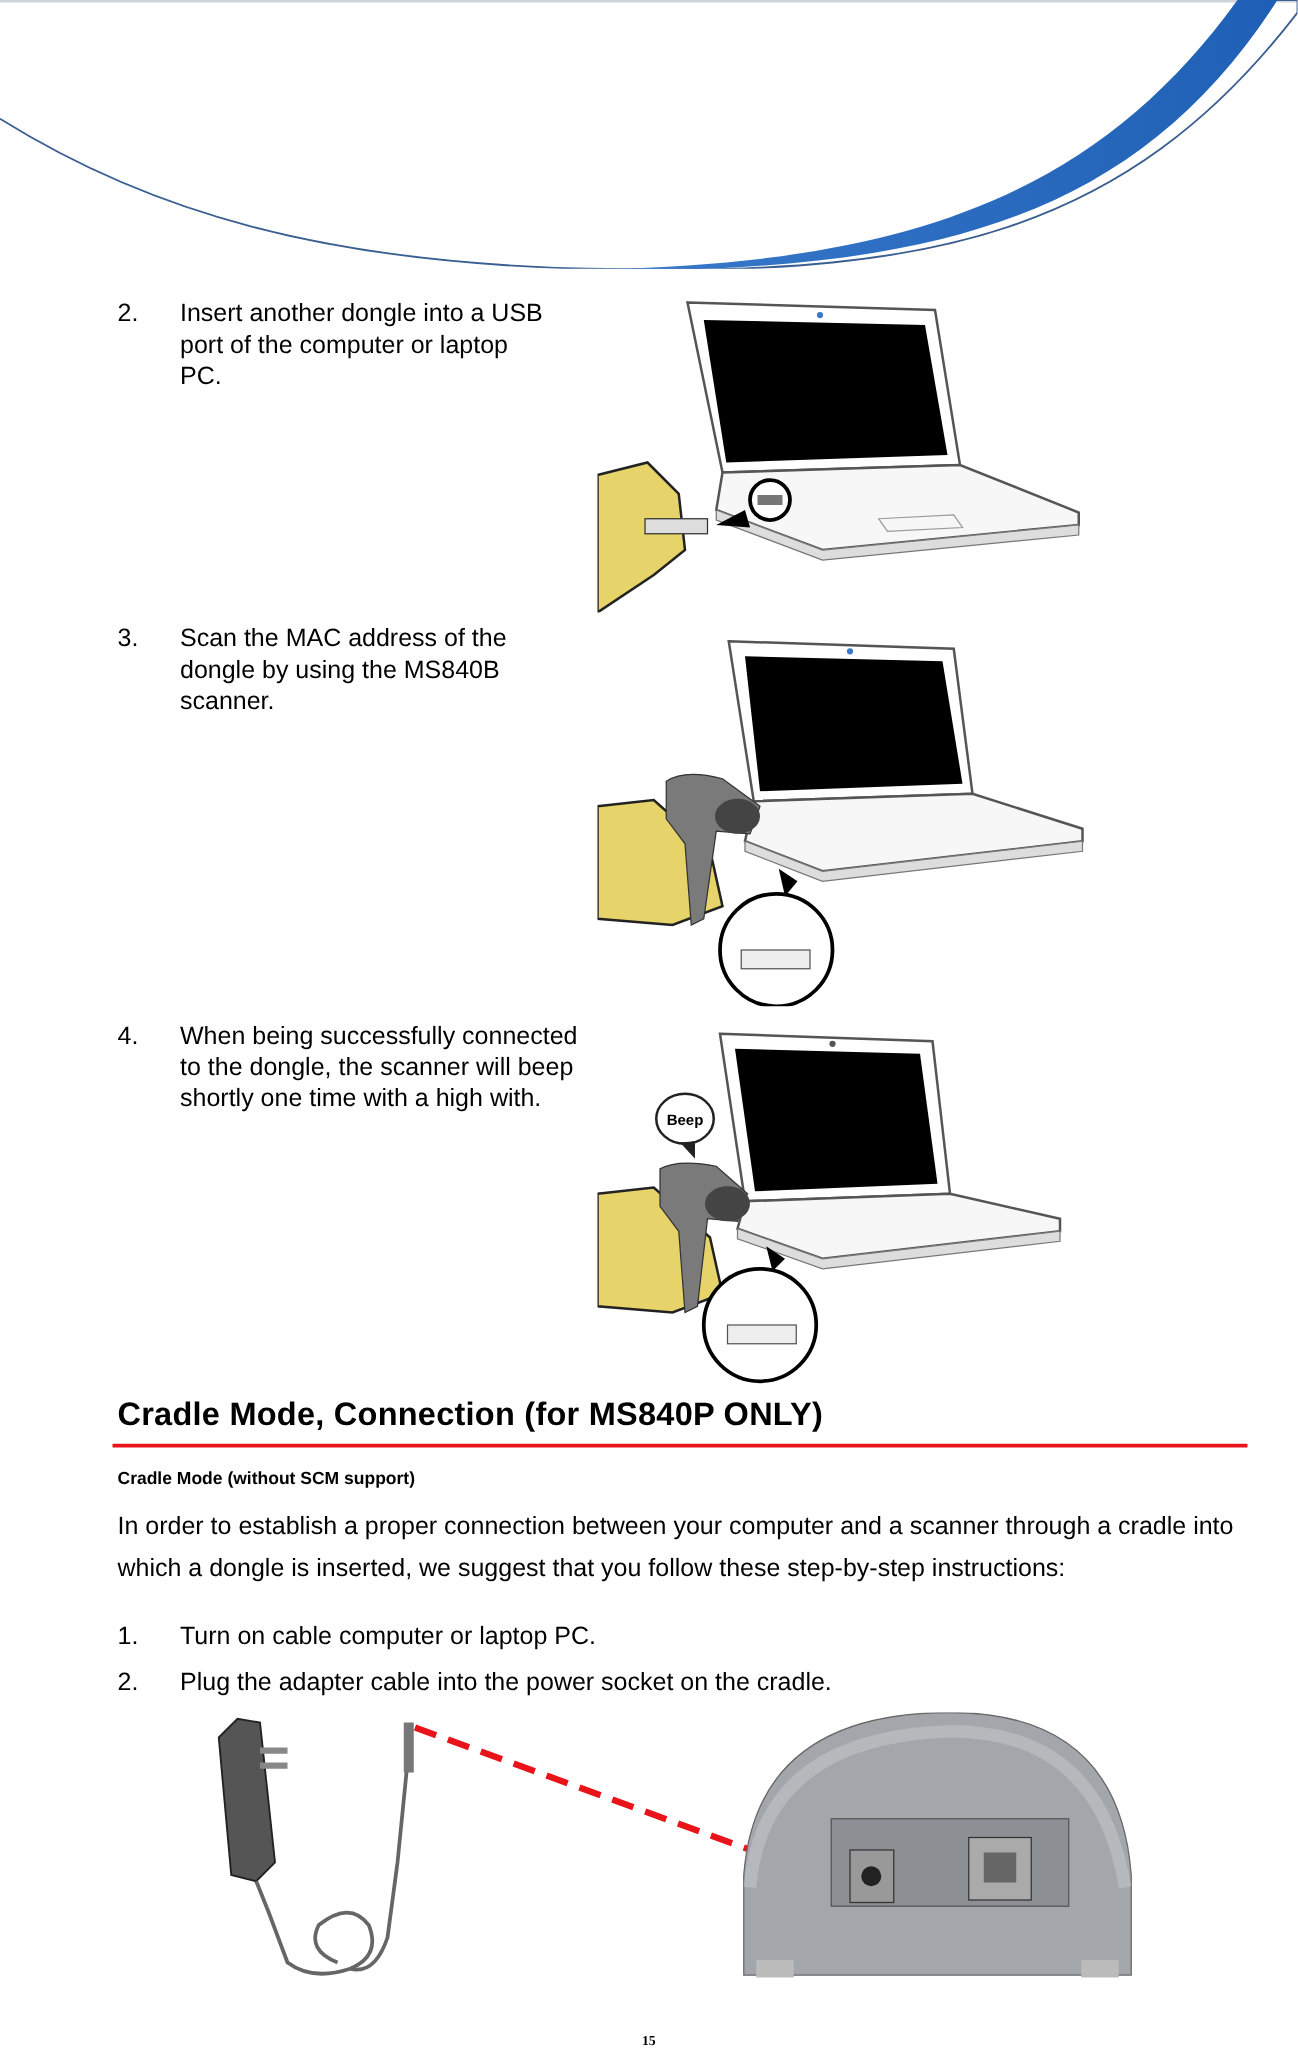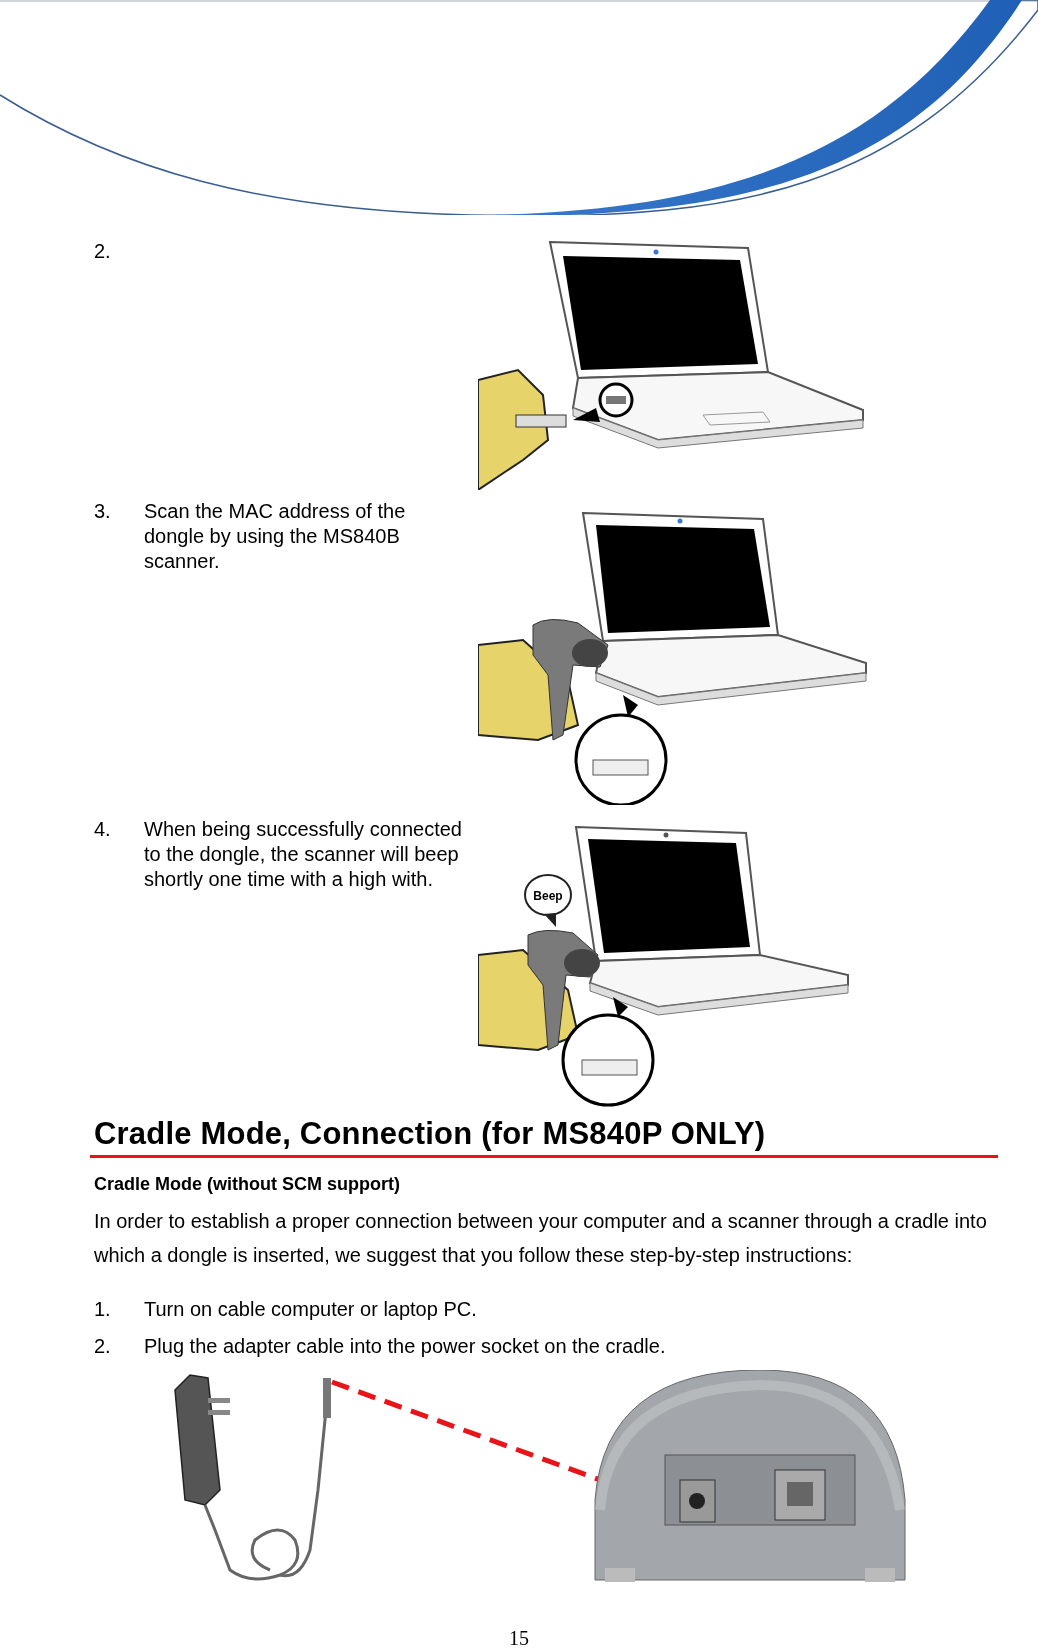--- a/index.html
+++ b/index.html
@@ -8,47 +8,48 @@
     .logo { position: absolute; left: 134px; top: 58px; }
     .logo-word { font-family: "Liberation Sans", sans-serif; font-weight: bold; font-size: 56px; color: #1a5fab; letter-spacing: -1px; line-height: 1; transform: scaleX(0.92); transform-origin: left; display: inline-block; position: relative; }
     .logo-dot { position: absolute; left: 69px; top: 2px; width: 8px; height: 8px; border-radius: 50%; background: #e8242c; }
     .logo-tag { font-family: "DejaVu Sans", sans-serif; font-size: 14px; letter-spacing: 3.5px; color: #222; margin-top: 6px; transform: scaleX(0.9); transform-origin: left; }
 
     .step { position: absolute; left: 94px; font-size: 20px; line-height: 25px; display: flex; }
     .step .num { width: 50px; flex: none; }
     .step .txt { width: 320px; }
 
     .illus { position: absolute; }
-    .cradle-title { position: absolute; left: 94px; top: 1116px; font-size: 31px; font-weight: bold; letter-spacing: 0.2px; }
+    .cradle-title { position: absolute; left: 94px; top: 1116px; font-size: 26px; font-weight: bold; letter-spacing: 0.2px; }
     .red-rule { position: absolute; left: 90px; top: 1155px; width: 908px; height: 3px; background: #e8141a; }
-    .sub-title { position: absolute; left: 94px; top: 1174px; font-size: 18px; font-weight: bold; }
+    .sub-title { position: absolute; left: 94px; top: 1174px; font-size: 14px; font-weight: bold; }
     .para { position: absolute; left: 94px; top: 1204px; width: 910px; font-size: 20px; line-height: 34px; }
     .list2 { position: absolute; left: 94px; font-size: 20px; display: flex; }
     .list2 .num { width: 50px; flex: none; }
-    .page-num { position: absolute; left: 0; width: 1038px; top: 1627px; text-align: center; font-family: "Liberation Serif", serif; font-size: 20px; }
+    .page-num { position: absolute; left: 0; width: 1038px; top: 1627px; text-align: center; font-family: "Liberation Serif", serif; font-size: 11px; font-weight: bold; }
   </style>
 </head>
 <body>
 
 <div class="header">
   <svg width="1038" height="215" viewBox="0 0 1038 215" style="position:absolute;left:0;top:0">
     <defs>
       <linearGradient id="sw" x1="0" y1="0" x2="1" y2="0">
         <stop offset="0" stop-color="#3f7fd0"></stop>
         <stop offset="1" stop-color="#1f5fb5"></stop>
       </linearGradient>
     </defs>
     <line x1="0" y1="1" x2="1038" y2="1" stroke="#cfd4da" stroke-width="2"></line>
     <path d="M0,95 C120,170 260,210 470,215 C720,220 880,170 1010,0 L1038,0 L1038,10 C900,190 740,218 500,216" fill="none" stroke="#3a5f90" stroke-width="1.5"></path>
     <path d="M380,215 C680,222 860,180 990,0 L1022,0 C900,190 720,222 420,216 Z" fill="url(#sw)"></path>
   </svg>
 </div>
 
 <div class="step" style="top:239px">
   <span class="num">2.</span>
+  <span class="txt" style="width:300px">Insert another dongle into a USB port of the computer or laptop PC.</span>
 </div>
 <svg class="illus" style="left:478px;top:230px" width="390" height="260" viewBox="0 0 390 260">
   <path d="M72,12 L270,18 L290,142 L100,148 Z" fill="#fff" stroke="#555" stroke-width="2"></path>
   <path d="M85,26 L262,30 L280,134 L103,140 Z" fill="#000"></path>
   <circle cx="178" cy="22" r="2.5" fill="#3a78c8"></circle>
   <path d="M100,148 L290,142 L385,180 L385,190 L180,210 L95,178 Z" fill="#f7f7f7" stroke="#555" stroke-width="2"></path>
   <path d="M95,178 L180,210 L385,190 L385,198 L180,218 L95,186 Z" fill="#ddd" stroke="#777"></path>
   <path d="M225,185 L285,182 L292,192 L232,195 Z" fill="none" stroke="#999"></path>
   <circle cx="138" cy="170" r="16" fill="#fff" stroke="#000" stroke-width="3"></circle>
   <rect x="128" y="166" width="20" height="8" fill="#777"></rect>

